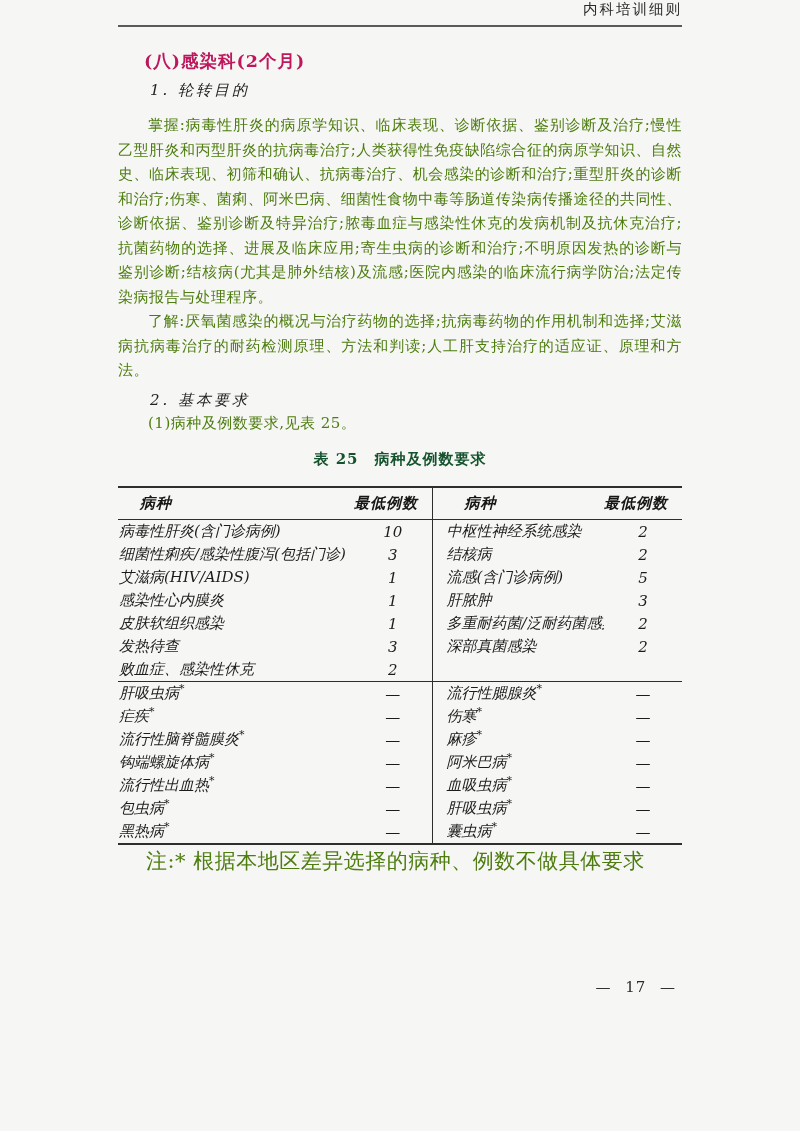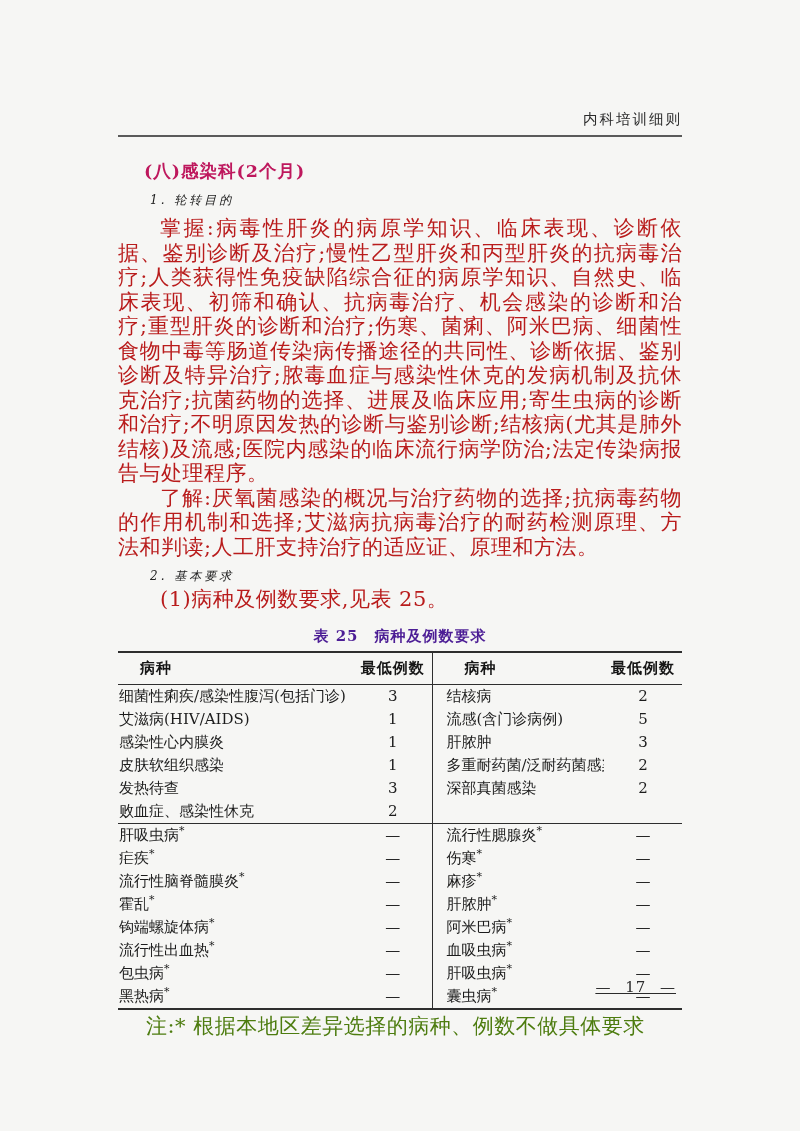--- a/index.html
+++ b/index.html
@@ -7,83 +7,83 @@
     width:800px;height:1131px;position:relative;
     background:#f6f6f4;
     font-family:"DejaVu Serif","Liberation Serif",serif;
     color:#1f1f1f;
     -webkit-font-smoothing:antialiased;
   }
   .content{
     position:absolute;left:118px;top:0;width:564px;
   }
   .doc-header{
-    margin-top:110px;
     text-align:right;
     font-size:14.5px;
     letter-spacing:2px;
     color:#2b2b2b;
   }
   .header-rule{
     border:none;border-top:2px solid #5a5a5a;
     margin:6px 0 0 0;
   }
   .section-title{
     margin:22px 0 0 26px;
     font-size:17.5px;line-height:24px;
     font-weight:bold;color:#be185d;
     letter-spacing:1px;
   }
   .sub-heading{
     margin:6px 0 0 32px;
-    font-size:12px;line-height:22px;
+    font-size:15px;line-height:22px;
     font-style:italic;
     letter-spacing:3px;
     color:#222;
   }
   .para{
-    margin:5px 0 0 0;
-    font-size:21px;
+    margin:12px 0 0 0;
+    font-size:15px;
     line-height:24.5px;
     text-align:justify;
     text-indent:2em;
     letter-spacing:0.5px;
-    color:#b91c1c;
+    color:#4d7c0f;
   }
   .para.tight{margin-top:0;}
   .table-title{
     margin:15px 0 0 0;
     text-align:center;
     font-size:15px;
     font-weight:bold;
     letter-spacing:1px;
-    color:#4c1d95;
+    color:#14532d;
   }
   table.req{
-    margin-top:5px;
+    margin-top:17px;
     width:564px;
     border-collapse:collapse;
     table-layout:fixed;
     border-top:2.5px solid #2e2e2e;
     border-bottom:2.5px solid #2e2e2e;
     font-size:15px;
+    font-style:italic;
   }
   table.req col.c-dis-l{width:236px;}
   table.req col.c-num-l{width:78px;}
   table.req col.c-dis-r{width:172px;}
   table.req col.c-num-r{width:78px;}
   table.req th{
     font-weight:bold;height:31px;
     border-bottom:1.5px solid #2e2e2e;
     text-align:left;padding:0;
     color:#161616;letter-spacing:1px;
   }
   table.req th.h-dis{padding-left:22px;}
   table.req th.h-dis-r{padding-left:32px;}
-  table.req th.h-num{text-align:center;}
+  table.req th.h-num{text-align:left;}
   table.req td{
     height:23px;padding:0;
     vertical-align:middle;
     color:#1c1c1c;
     white-space:nowrap;overflow:hidden;
   }
   table.req td.dis-l{padding-left:1px;}
   table.req td.dis-r{padding-left:14px;}
   table.req td.num{text-align:center;}
   table.req .vline{border-left:1.5px solid #2e2e2e;}
@@ -95,21 +95,20 @@
     letter-spacing:0.5px;
     color:#4d7c0f;
   }
   .page-number{
     position:absolute;
     top:978px;right:124px;
     font-size:15px;
     letter-spacing:1px;
     color:#2b2b2b;
     word-spacing:8px;
-    text-decoration:underline;
   }
 </style>
 </head>
 <body>
 
 <div class="content">
 
   <div class="doc-header">内科培训细则</div>
   <hr class="header-rule">
 
@@ -136,20 +135,26 @@
     <thead>
       <tr>
         <th class="h-dis">病种</th>
         <th class="h-num">最低例数</th>
         <th class="h-dis h-dis-r vline">病种</th>
         <th class="h-num">最低例数</th>
       </tr>
     </thead>
     <tbody class="sec1">
       <tr>
+        <td class="dis-l"><span>病毒性肝炎(含门诊病例)</span><sup class="star"></sup></td>
+        <td class="num">10</td>
+        <td class="dis-r vline"><span>中枢性神经系统感染</span><sup class="star"></sup></td>
+        <td class="num">2</td>
+      </tr>
+      <tr>
         <td class="dis-l"><span>细菌性痢疾/感染性腹泻(包括门诊)</span><sup class="star"></sup></td>
         <td class="num">3</td>
         <td class="dis-r vline"><span>结核病</span><sup class="star"></sup></td>
         <td class="num">2</td>
       </tr>
       <tr>
         <td class="dis-l"><span>艾滋病(HIV/AIDS)</span><sup class="star"></sup></td>
         <td class="num">1</td>
         <td class="dis-r vline"><span>流感(含门诊病例)</span><sup class="star"></sup></td>
         <td class="num">5</td>
@@ -192,26 +197,20 @@
         <td class="dis-r vline"><span>伤寒</span><sup class="star">*</sup></td>
         <td class="num">—</td>
       </tr>
       <tr>
         <td class="dis-l"><span>流行性脑脊髓膜炎</span><sup class="star">*</sup></td>
         <td class="num">—</td>
         <td class="dis-r vline"><span>麻疹</span><sup class="star">*</sup></td>
         <td class="num">—</td>
       </tr>
       <tr>
-        <td class="dis-l"><span>霍乱</span><sup class="star">*</sup></td>
-        <td class="num">—</td>
-        <td class="dis-r vline"><span>肝脓肿</span><sup class="star">*</sup></td>
-        <td class="num">—</td>
-      </tr>
-      <tr>
         <td class="dis-l"><span>钩端螺旋体病</span><sup class="star">*</sup></td>
         <td class="num">—</td>
         <td class="dis-r vline"><span>阿米巴病</span><sup class="star">*</sup></td>
         <td class="num">—</td>
       </tr>
       <tr>
         <td class="dis-l"><span>流行性出血热</span><sup class="star">*</sup></td>
         <td class="num">—</td>
         <td class="dis-r vline"><span>血吸虫病</span><sup class="star">*</sup></td>
         <td class="num">—</td>

